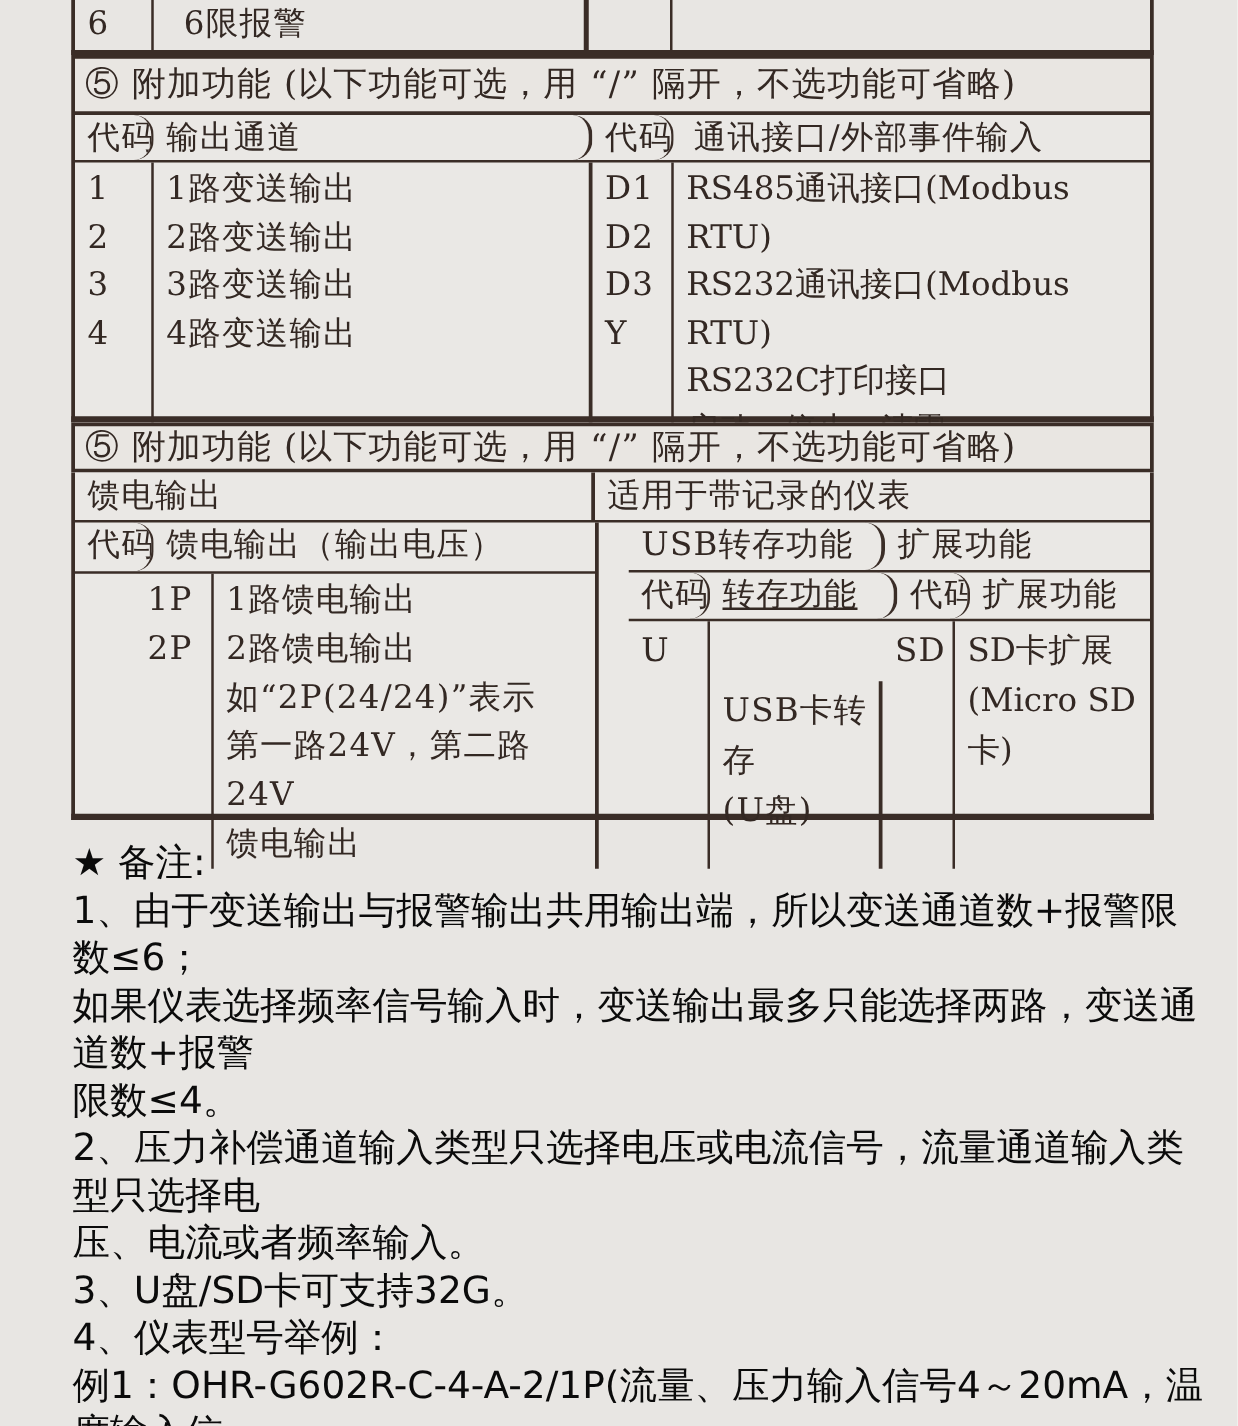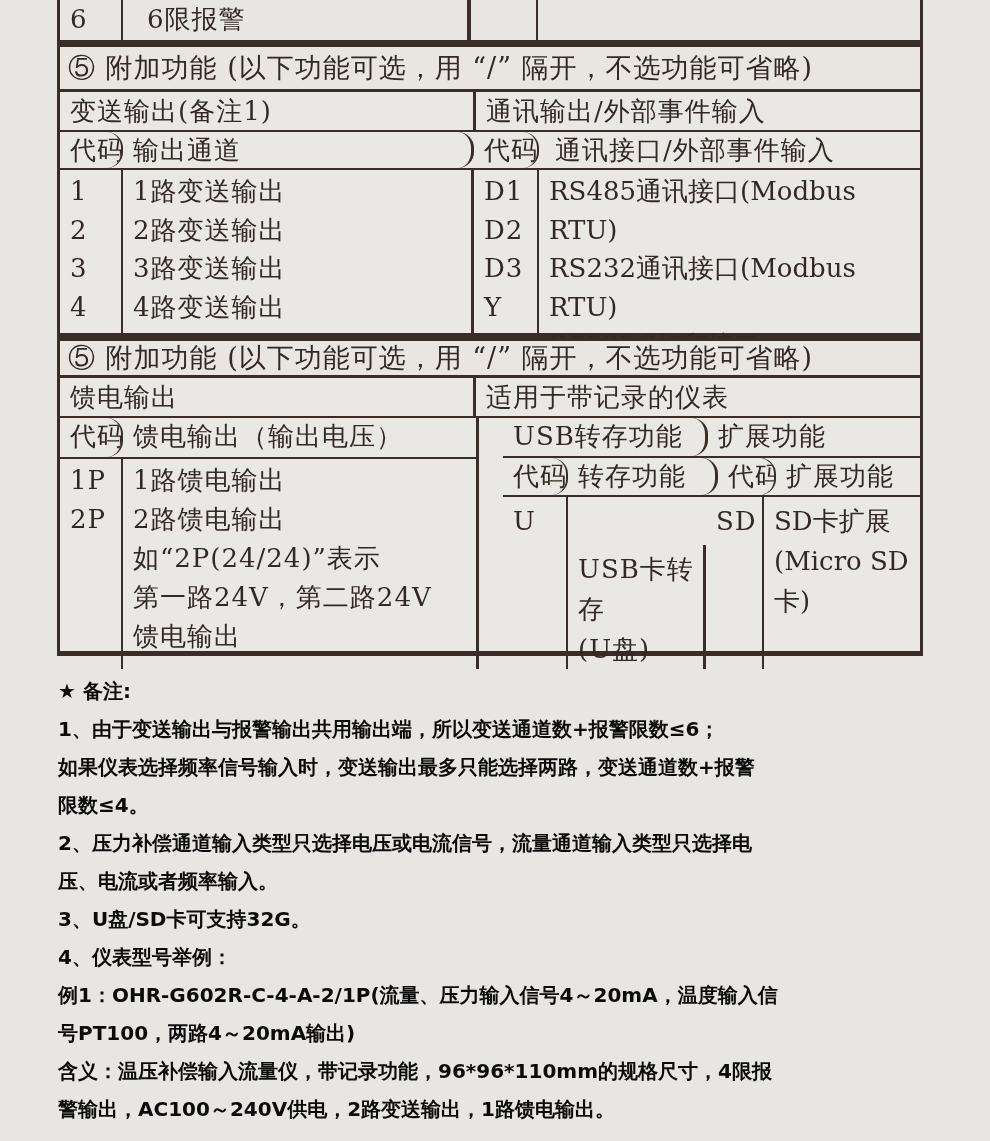--- a/index.html
+++ b/index.html
@@ -38,45 +38,41 @@
   }
   .tbl1 { top:92px; height:246px; }
   .tbl2 { top:378px; height:278px; }
   .rowT { height:41px; } .rowT .cell { line-height:38px; }
   .rowH { height:39px; } .rowH .cell { line-height:36px;border-radius:16px; }
   .body1 { flex:1; } .body1 .lines { line-height:38.5px; padding-top:2px; }
   .lh39 .lines { line-height:39px; padding-top:2px; }
   .lh40 .lines { line-height:40px; padding-top:4px; }
   .notesTitle, .notesText {
     left:58px; width:910px;
-    font-family:"DejaVu Sans", sans-serif; font-weight:bold;
-    color:#0b0b0b; font-size:20px;
+    font-family:"DejaVu Sans", sans-serif; font-weight:normal;
+    color:#0b0b0b; font-size:30px;
   }
   .notesTitle { top:672px; height:38px; line-height:38px; white-space:nowrap; }
   .notesText { top:710px; line-height:38px; white-space:pre-line; }
 </style>
 </head>
 <body>
 
 <div class="page">
 
   <div class="abs flexr toptbl">
     <div class="cell bR2" style="width:63px;">6</div>
     <div class="cell bR4" style="width:348px;padding-left:24px;">6限报警</div>
     <div class="cell bR2" style="width:67px;"></div>
     <div class="cell" style="flex:1;"></div>
   </div>
 
   <div class="abs hdr hdr1">⑤ 附加功能 (以下功能可选，用 “/” 隔开，不选功能可省略)</div>
 
   <div class="abs flexc tbl tbl1">
-    <div class="flexr rowT bB2">
-      <div class="cell bR3" style="width:416px;">变送输出(备注1)</div>
-      <div class="cell" style="flex:1;">通讯输出/外部事件输入</div>
-    </div>
     <div class="flexr rowH bB2">
       <div class="cell bR2" style="width:63px;">代码</div>
       <div class="cell bR3" style="width:351px;">输出通道</div>
       <div class="cell bR2" style="width:65px;">代码</div>
       <div class="cell" style="flex:1;padding-left:16px;">通讯接口/外部事件输入</div>
     </div>
     <div class="flexr body1">
       <div class="lines bR2" style="width:63px;">1
 2
 3
@@ -104,38 +100,38 @@
       <div class="cell" style="flex:1;">适用于带记录的仪表</div>
     </div>
     <div class="flexr" style="flex:1;">
 
       <div class="flexc bR3" style="width:416px;">
         <div class="flexr rowH bB2">
           <div class="cell bR2" style="width:63px;">代码</div>
           <div class="cell" style="flex:1;">馈电输出（输出电压）</div>
         </div>
         <div class="flexr lh39" style="flex:1;">
-          <div class="lines bR2" style="width:63px;">1P
+          <div class="lines bR2" style="width:63px;margin-left:48px;">1P
 2P</div>
           <div class="lines" style="flex:1;">1路馈电输出
 2路馈电输出
 如“2P(24/24)”表示
 第一路24V，第二路24V
 馈电输出</div>
         </div>
       </div>
 
       <div class="flexc" style="flex:1;padding-left:24px;">
         <div class="flexr rowH bB2" style="height:38px;">
           <div class="cell bR3" style="width:205px;">USB转存功能</div>
           <div class="cell" style="flex:1;">扩展功能</div>
         </div>
         <div class="flexr rowH bB2" style="height:37px;">
           <div class="cell bR2" style="width:65px;">代码</div>
-          <div class="cell bR3" style="width:150px;">转存功能</div>
+          <div class="cell bR3" style="width:150px;text-decoration:underline;">转存功能</div>
           <div class="cell bR2" style="width:58px;">代码</div>
           <div class="cell" style="flex:1;">扩展功能</div>
         </div>
         <div class="flexr lh40" style="flex:1;">
           <div class="lines bR2" style="width:65px;">U</div>
           <div class="lines bR3" style="width:138px;margin-top:48px;">USB卡转存
 (U盘)</div>
           <div class="lines bR2" style="width:58px;">SD</div>
           <div class="lines" style="flex:1; letter-spacing:0;">SD卡扩展
 (Micro SD卡)</div>

